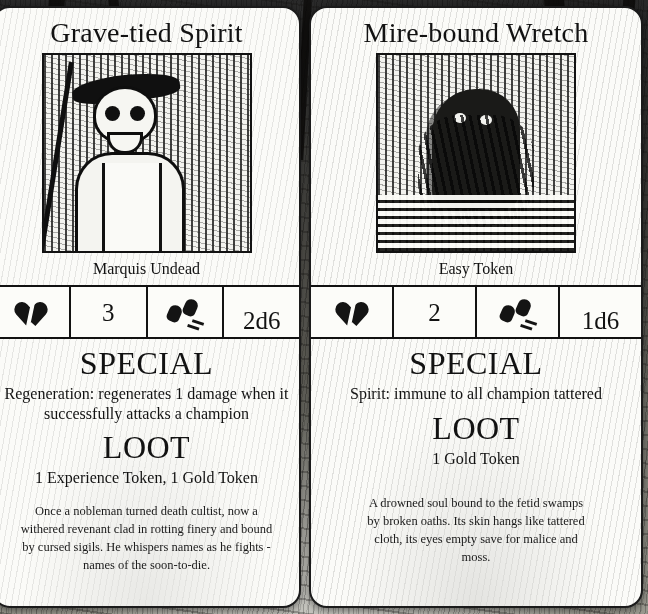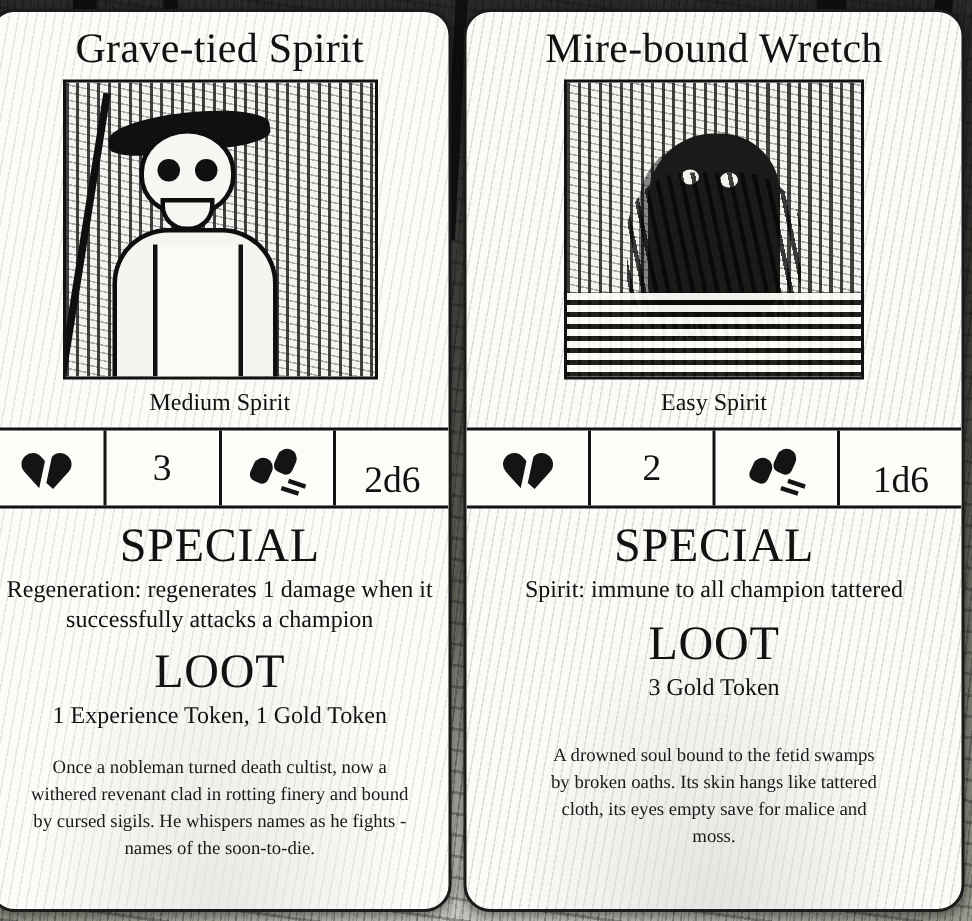--- a/index.html
+++ b/index.html
@@ -340,21 +340,21 @@
       <div class="portrait">
         <div class="hatch"></div>
         <div class="scythe"></div>
         <div class="torso"></div>
         <div class="coat"></div>
         <div class="hat"></div>
         <div class="skull"></div>
         <div class="jaw"></div>
       </div>
 
-      <div class="subtitle">Medium Spirit</div>
+      <div class="subtitle">Marquis Undead</div>
 
       <div class="stats">
         <div class="stat">
           <div class="icon-heart">
               <div class="crack"></div>
             </div>
         </div>
         <div class="stat">
           <div class="stat-val">3</div>
         </div>
@@ -385,21 +385,21 @@
     <div class="card-inner">
       <div class="card-title">Mire-bound Wretch</div>
 
       <div class="portrait">
         <div class="hatch"></div>
         <div class="wretch"></div>
         <div class="moss"></div>
         <div class="water"></div>
       </div>
 
-      <div class="subtitle">Easy Spirit</div>
+      <div class="subtitle">Easy Token</div>
 
       <div class="stats">
         <div class="stat">
           <div class="icon-heart">
               <div class="crack"></div>
             </div>
         </div>
         <div class="stat">
           <div class="stat-val">2</div>
         </div>
@@ -412,19 +412,19 @@
         </div>
         <div class="stat">
           <div class="stat-val">1d6</div>
         </div>
       </div>
 
       <div class="section-head">SPECIAL</div>
       <div class="ability">Spirit: immune to all champion tattered</div>
 
       <div class="section-head">LOOT</div>
-      <div class="loot-line">3 Gold Token</div>
+      <div class="loot-line">1 Gold Token</div>
 
       <div class="flavor">A drowned soul bound to the fetid swamps by broken oaths. Its skin hangs like tattered cloth, its eyes empty save for malice and moss.</div>
     </div>
   </div>
 
 </div>
 
 </body></html>

